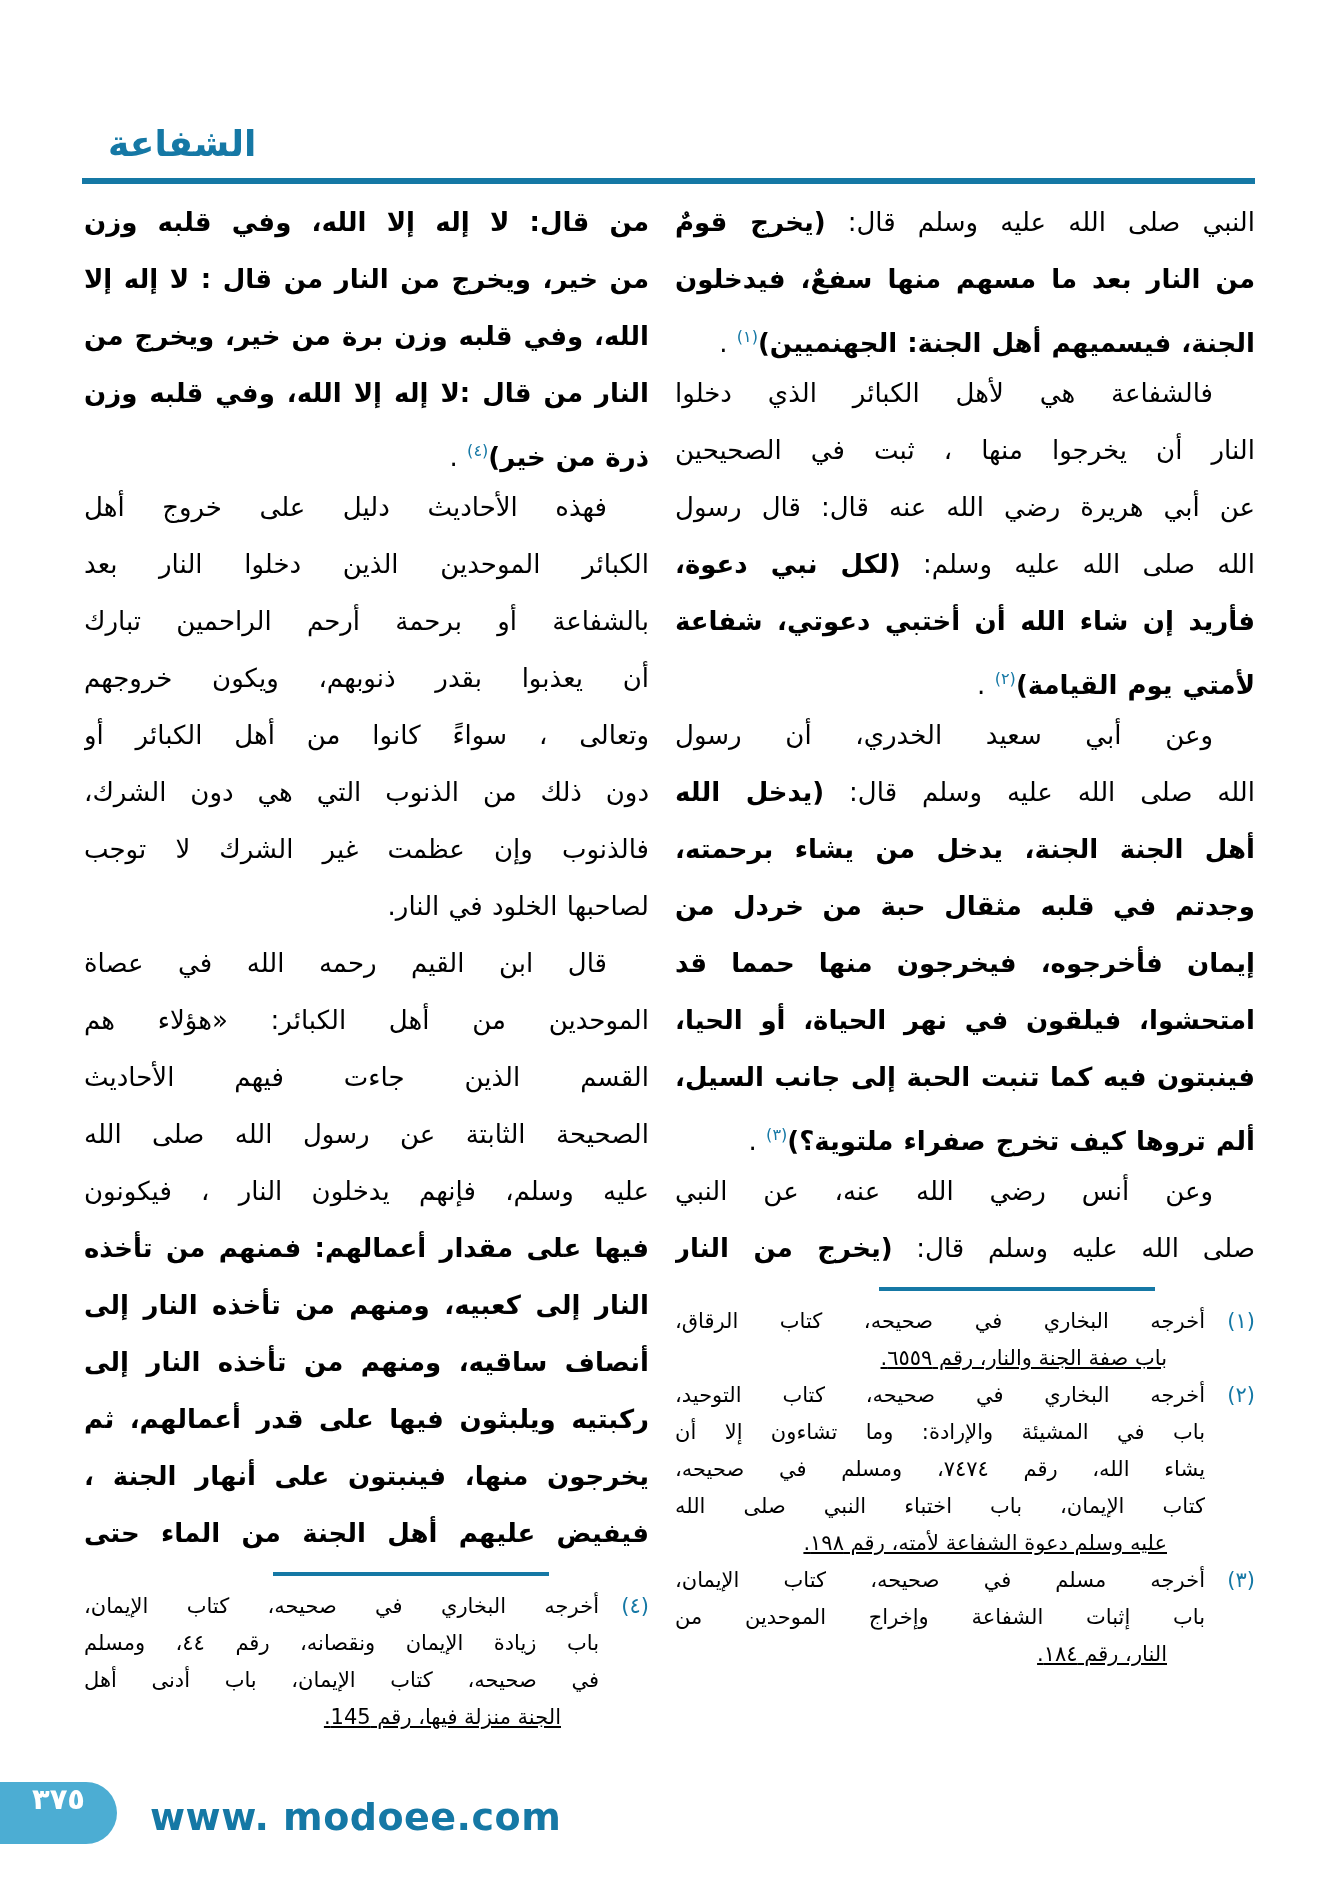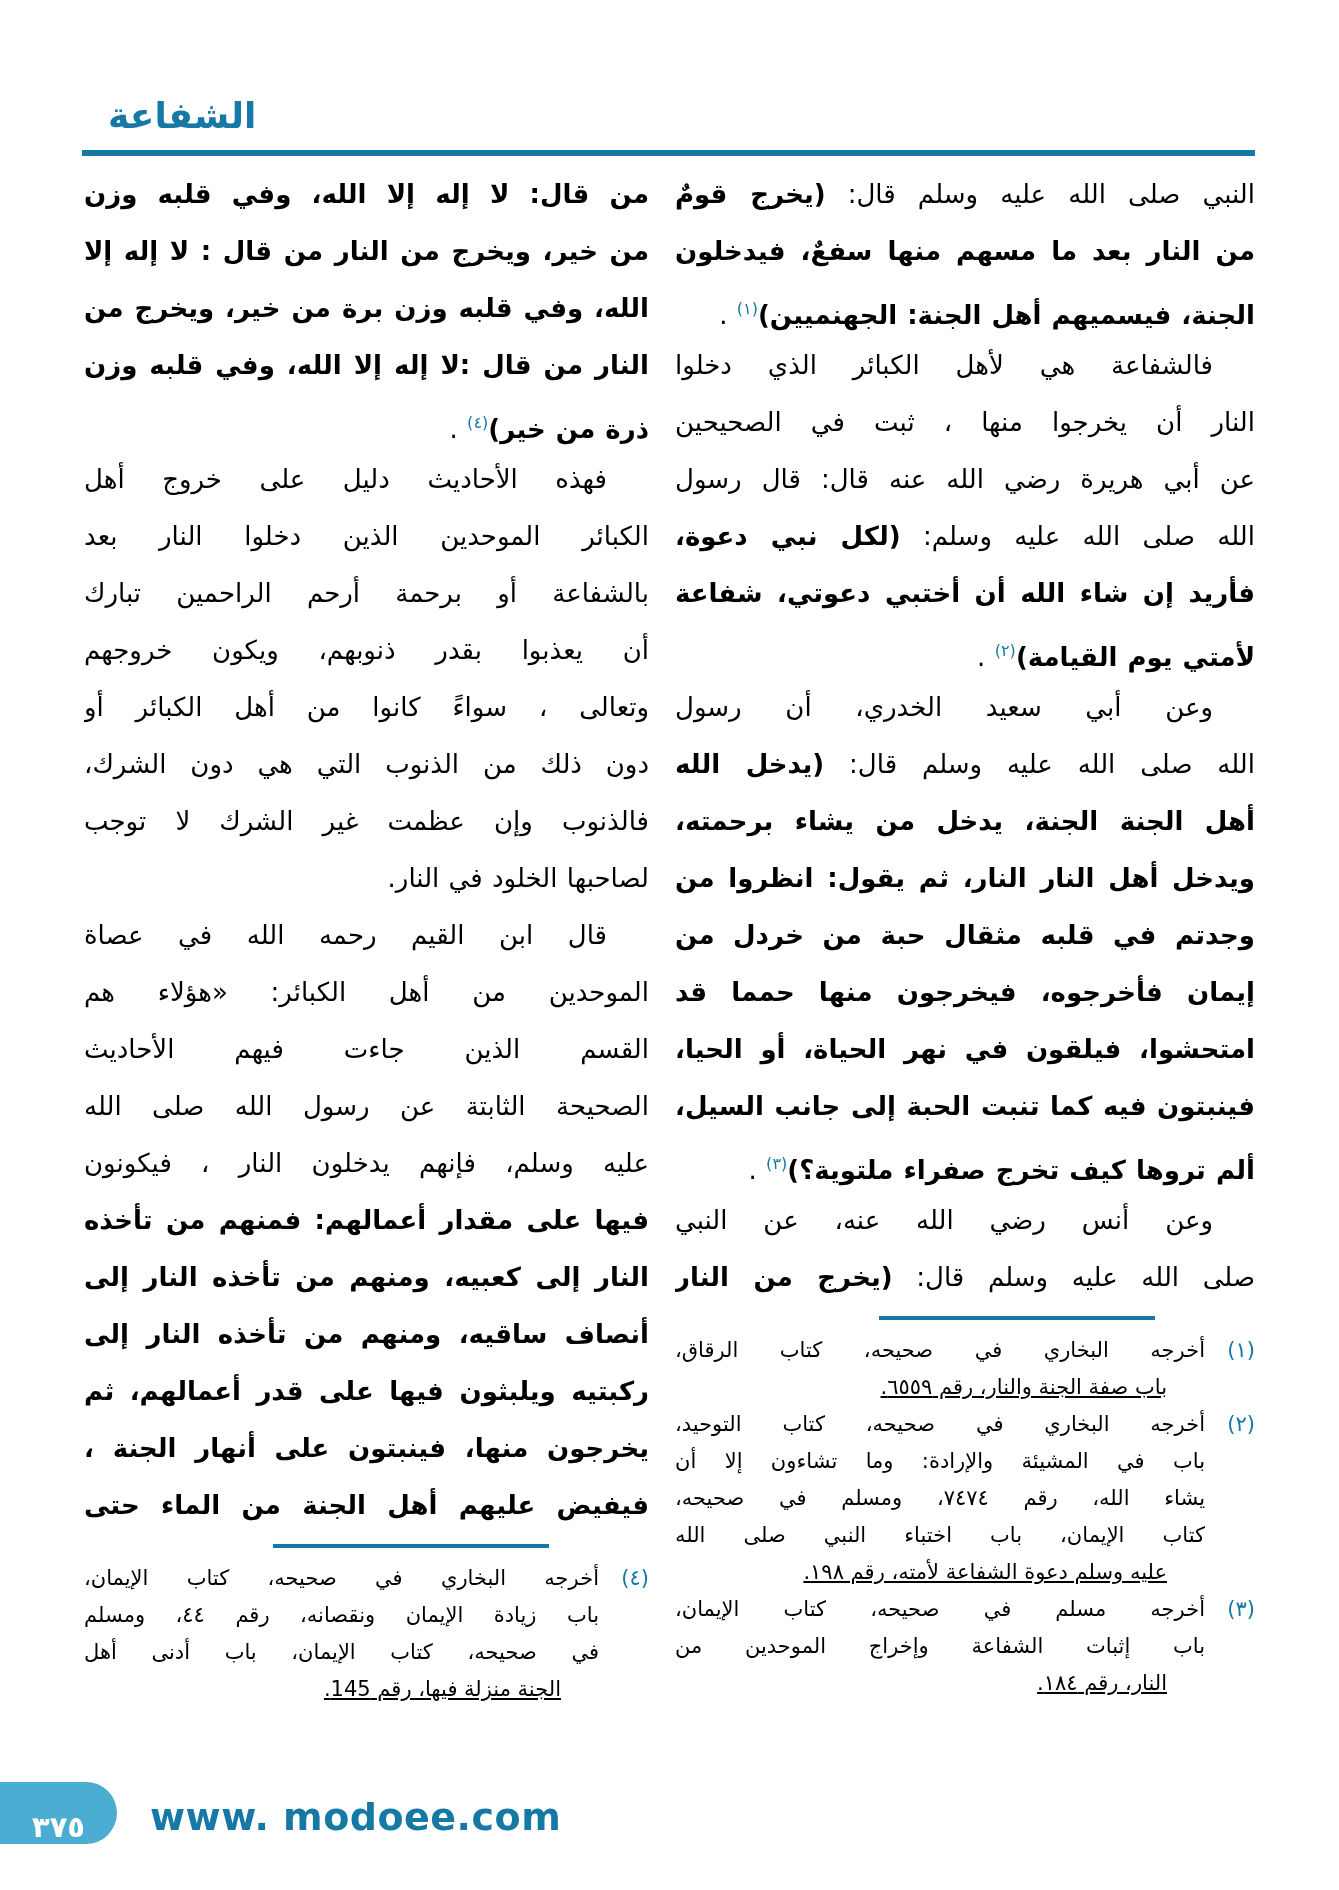--- a/index.html
+++ b/index.html
@@ -11,21 +11,21 @@
   .page{
     position:relative;
     width:1339px;height:1890px;
     background:#ffffff;
     direction:rtl;
     font-family:"DejaVu Sans", sans-serif;
     color:var(--ink);
     overflow:hidden;
   }
   
-  .hdr{padding-top:90px;}
+  .hdr{padding-top:118px;}
   .hdr-title{
     text-align:left;
     padding-left:108px;
     font-size:36px;
     font-weight:bold;
     color:var(--accent);
     line-height:52px;
   }
   .hdr-rule{
     height:6px;
@@ -93,21 +93,21 @@
   .badge{
     position:absolute;
     left:0;top:1782px;
     width:117px;height:62px;
     background:var(--badge);
     border-radius:0 32px 32px 0;
     color:#ffffff;
     font-size:29px;
     font-weight:bold;
     display:flex;
-    align-items:flex-end;
+    align-items:flex-start;
     justify-content:center;
     direction:ltr;
   }
   .site{
     position:absolute;
     left:150px;top:1795px;
     direction:ltr;
     color:var(--accent);
     font-size:38px;
     font-weight:600;
@@ -131,21 +131,20 @@
         <div class="line end"><span class="seg-b">الجنة، فيسميهم أهل الجنة: الجهنميين)</span><span class="seg-f">(١)</span><span class="seg-r"> .</span></div>
         <div class="line indent"><span class="seg-r">فالشفاعة هي لأهل الكبائر الذي دخلوا</span></div>
         <div class="line"><span class="seg-r">النار أن يخرجوا منها ، ثبت في الصحيحين</span></div>
         <div class="line"><span class="seg-r">عن أبي هريرة رضي الله عنه قال: قال رسول</span></div>
         <div class="line"><span class="seg-r">الله صلى الله عليه وسلم: </span><span class="seg-b">(لكل نبي دعوة،</span></div>
         <div class="line"><span class="seg-b">فأريد إن شاء الله أن أختبي دعوتي، شفاعة</span></div>
         <div class="line end"><span class="seg-b">لأمتي يوم القيامة)</span><span class="seg-f">(٢)</span><span class="seg-r"> .</span></div>
         <div class="line indent"><span class="seg-r">وعن أبي سعيد الخدري، أن رسول</span></div>
         <div class="line"><span class="seg-r">الله صلى الله عليه وسلم قال: </span><span class="seg-b">(يدخل الله</span></div>
         <div class="line"><span class="seg-b">أهل الجنة الجنة، يدخل من يشاء برحمته،</span></div>
-        <div class="line"><span class="seg-b">ويدخل أهل النار النار، ثم يقول: انظروا من</span></div>
         <div class="line"><span class="seg-b">وجدتم في قلبه مثقال حبة من خردل من</span></div>
         <div class="line"><span class="seg-b">إيمان فأخرجوه، فيخرجون منها حمما قد</span></div>
         <div class="line"><span class="seg-b">امتحشوا، فيلقون في نهر الحياة، أو الحيا،</span></div>
         <div class="line"><span class="seg-b">فينبتون فيه كما تنبت الحبة إلى جانب السيل،</span></div>
         <div class="line end"><span class="seg-b">ألم تروها كيف تخرج صفراء ملتوية؟)</span><span class="seg-f">(٣)</span><span class="seg-r"> .</span></div>
         <div class="line indent"><span class="seg-r">وعن أنس رضي الله عنه، عن النبي</span></div>
         <div class="line"><span class="seg-r">صلى الله عليه وسلم قال: </span><span class="seg-b">(يخرج من النار</span></div>
         <div class="fnsep"></div>
         <div class="fn">
           <div class="fn-num">(١)</div>

